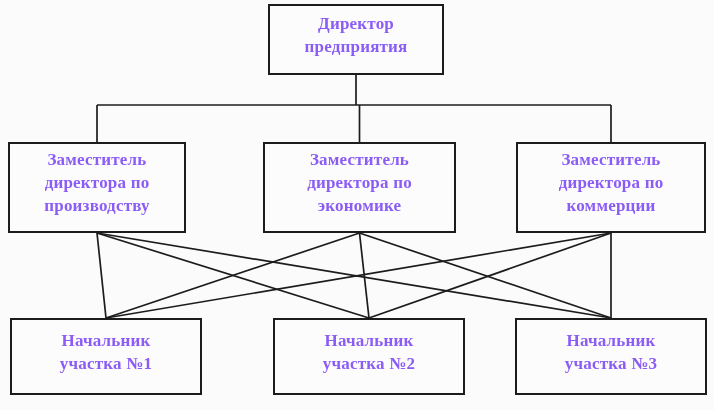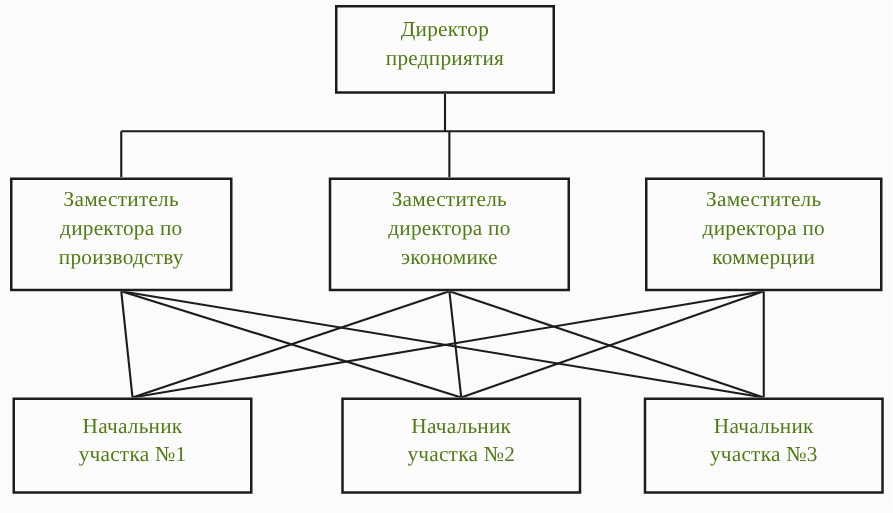--- a/index.html
+++ b/index.html
@@ -28,22 +28,23 @@
     display: flex;
     align-items: center;
     justify-content: center;
     text-align: center;
     padding-bottom: 10px;
   }
   .node .label {
     white-space: pre-line;
     font-size: 17px;
     line-height: 23px;
-    color: #4d7c0f;
+    color: #8b5cf6;
     letter-spacing: 0.2px;
+    font-weight: bold;
   }
 </style>
 </head>
 <body>
 
 <div class="canvas">
   <svg class="edges" id="edges" viewBox="0 0 714 410">
       <line x1="356" y1="75" x2="356" y2="105" stroke="#1c1c1c"></line>
       <line x1="97" y1="105" x2="611" y2="105" stroke="#1c1c1c"></line>
       <line x1="97" y1="105" x2="97" y2="142" stroke="#1c1c1c"></line>

